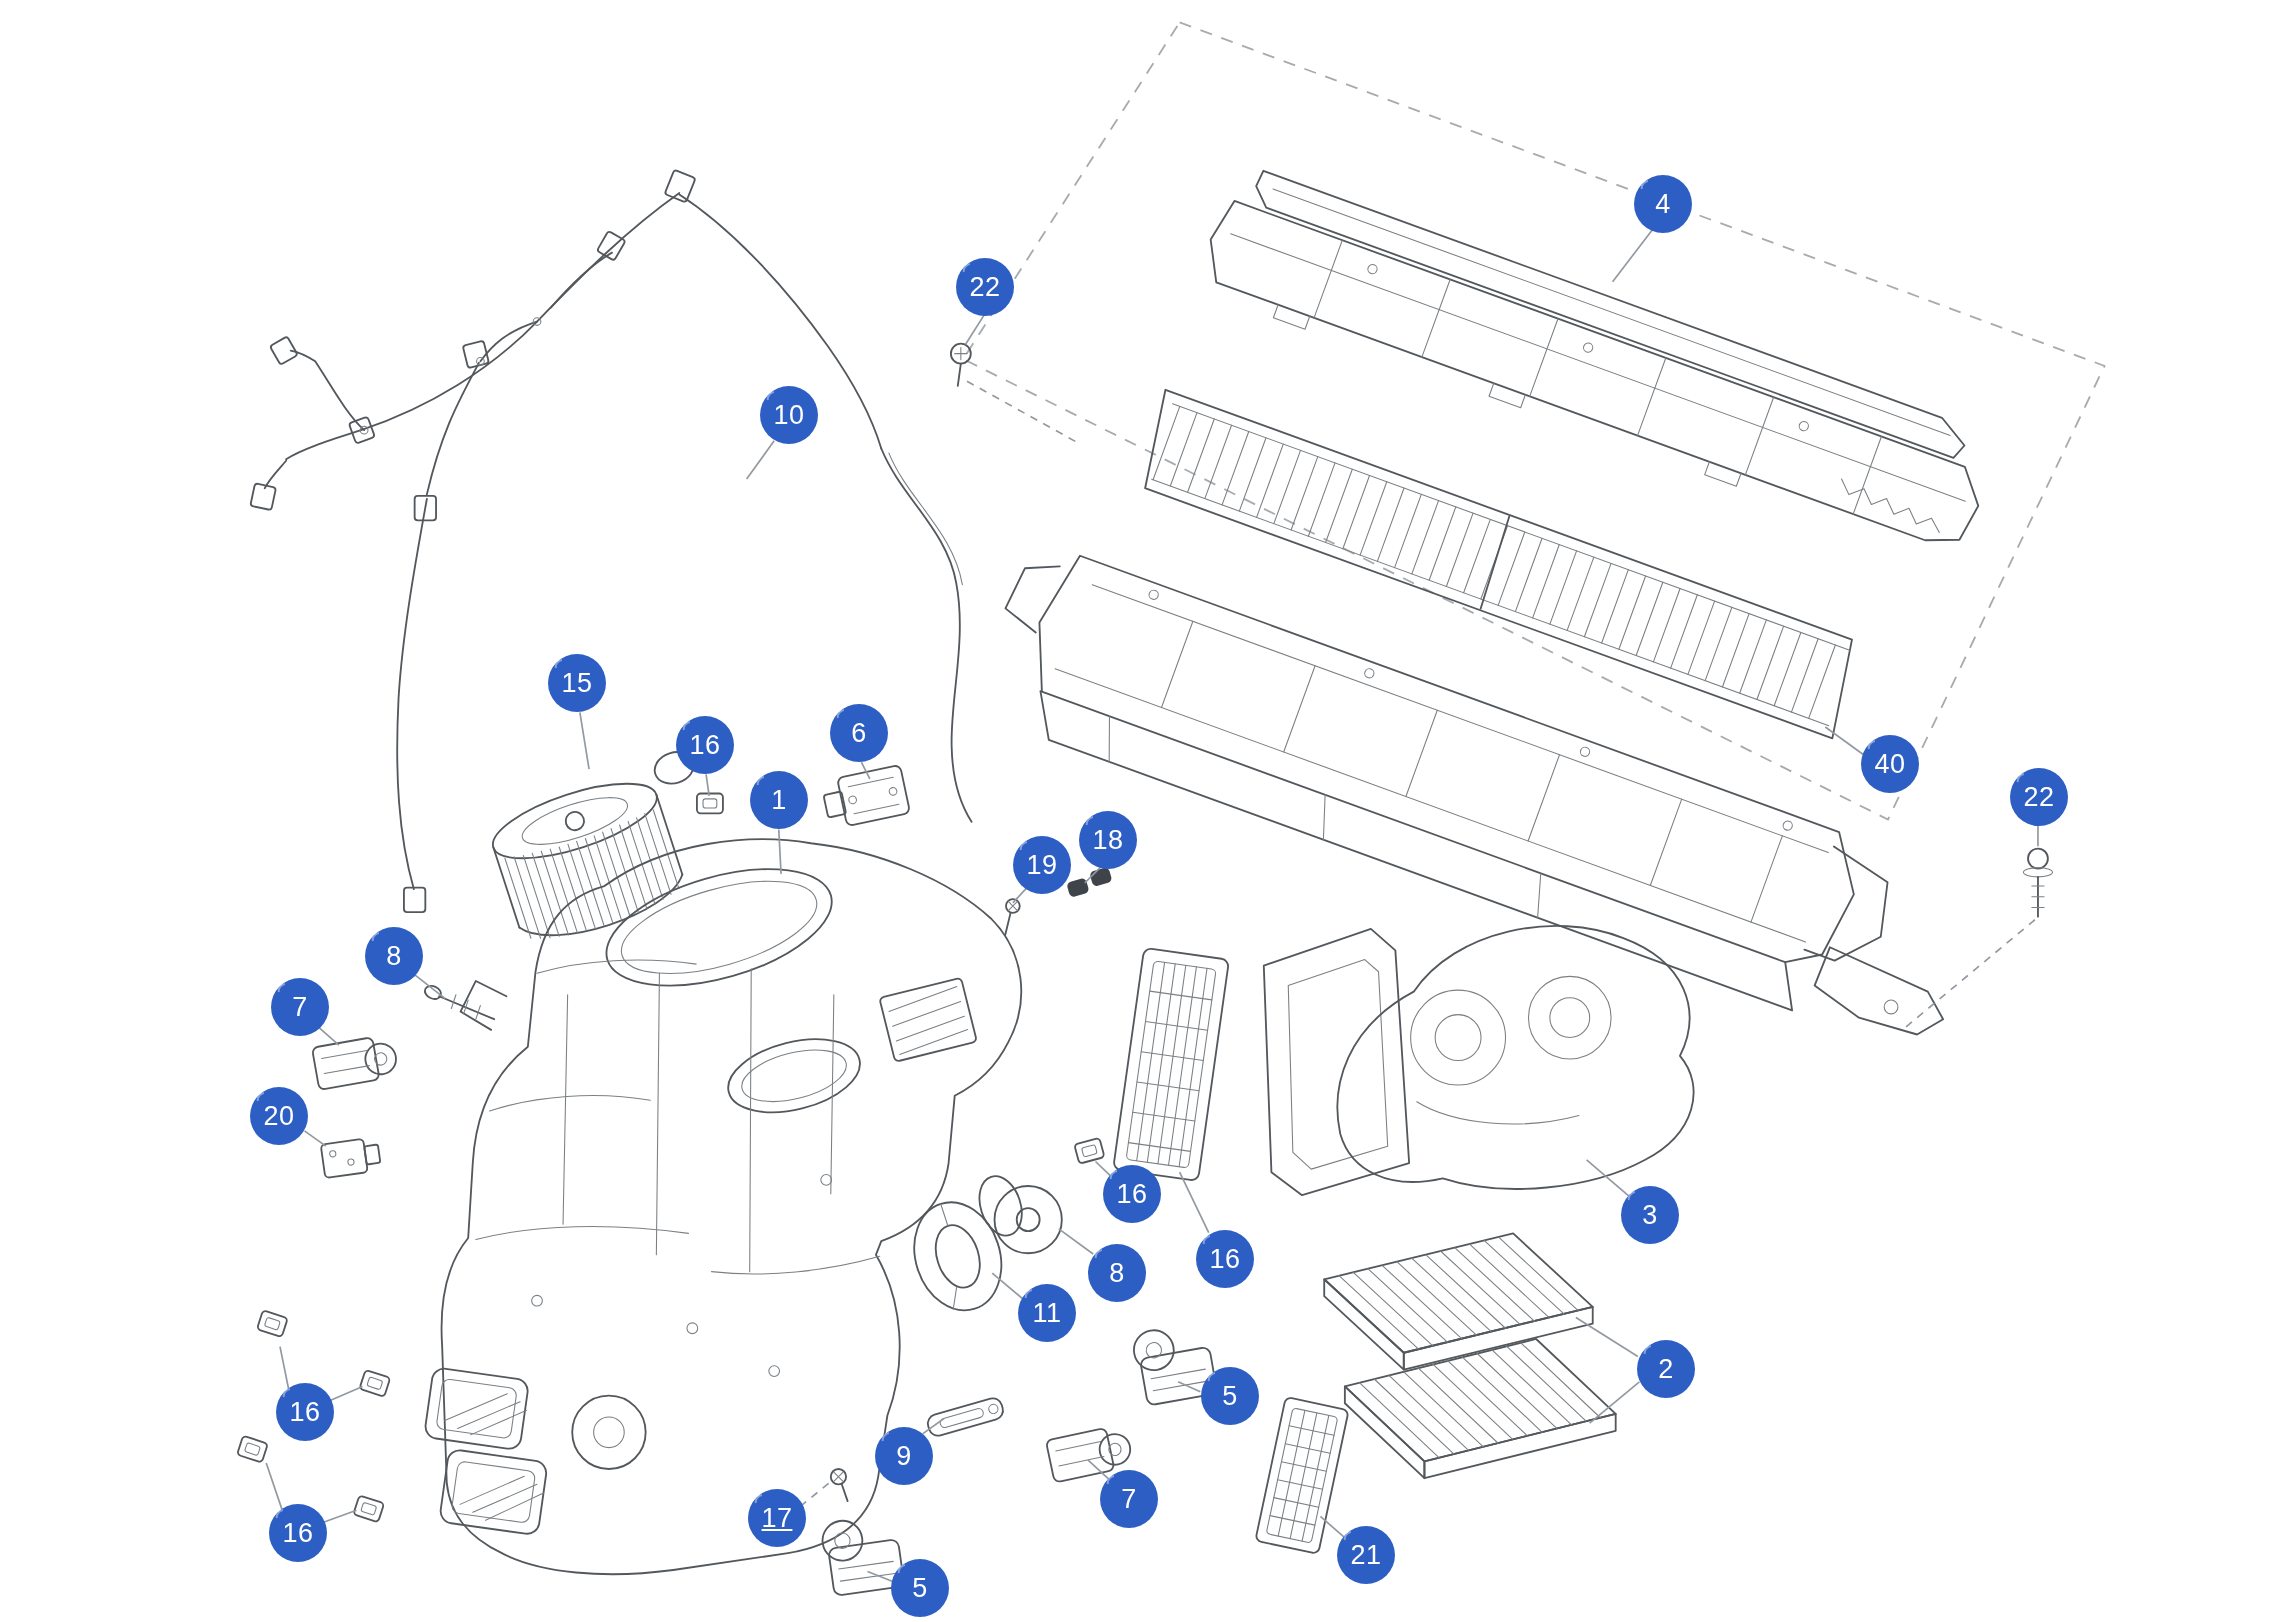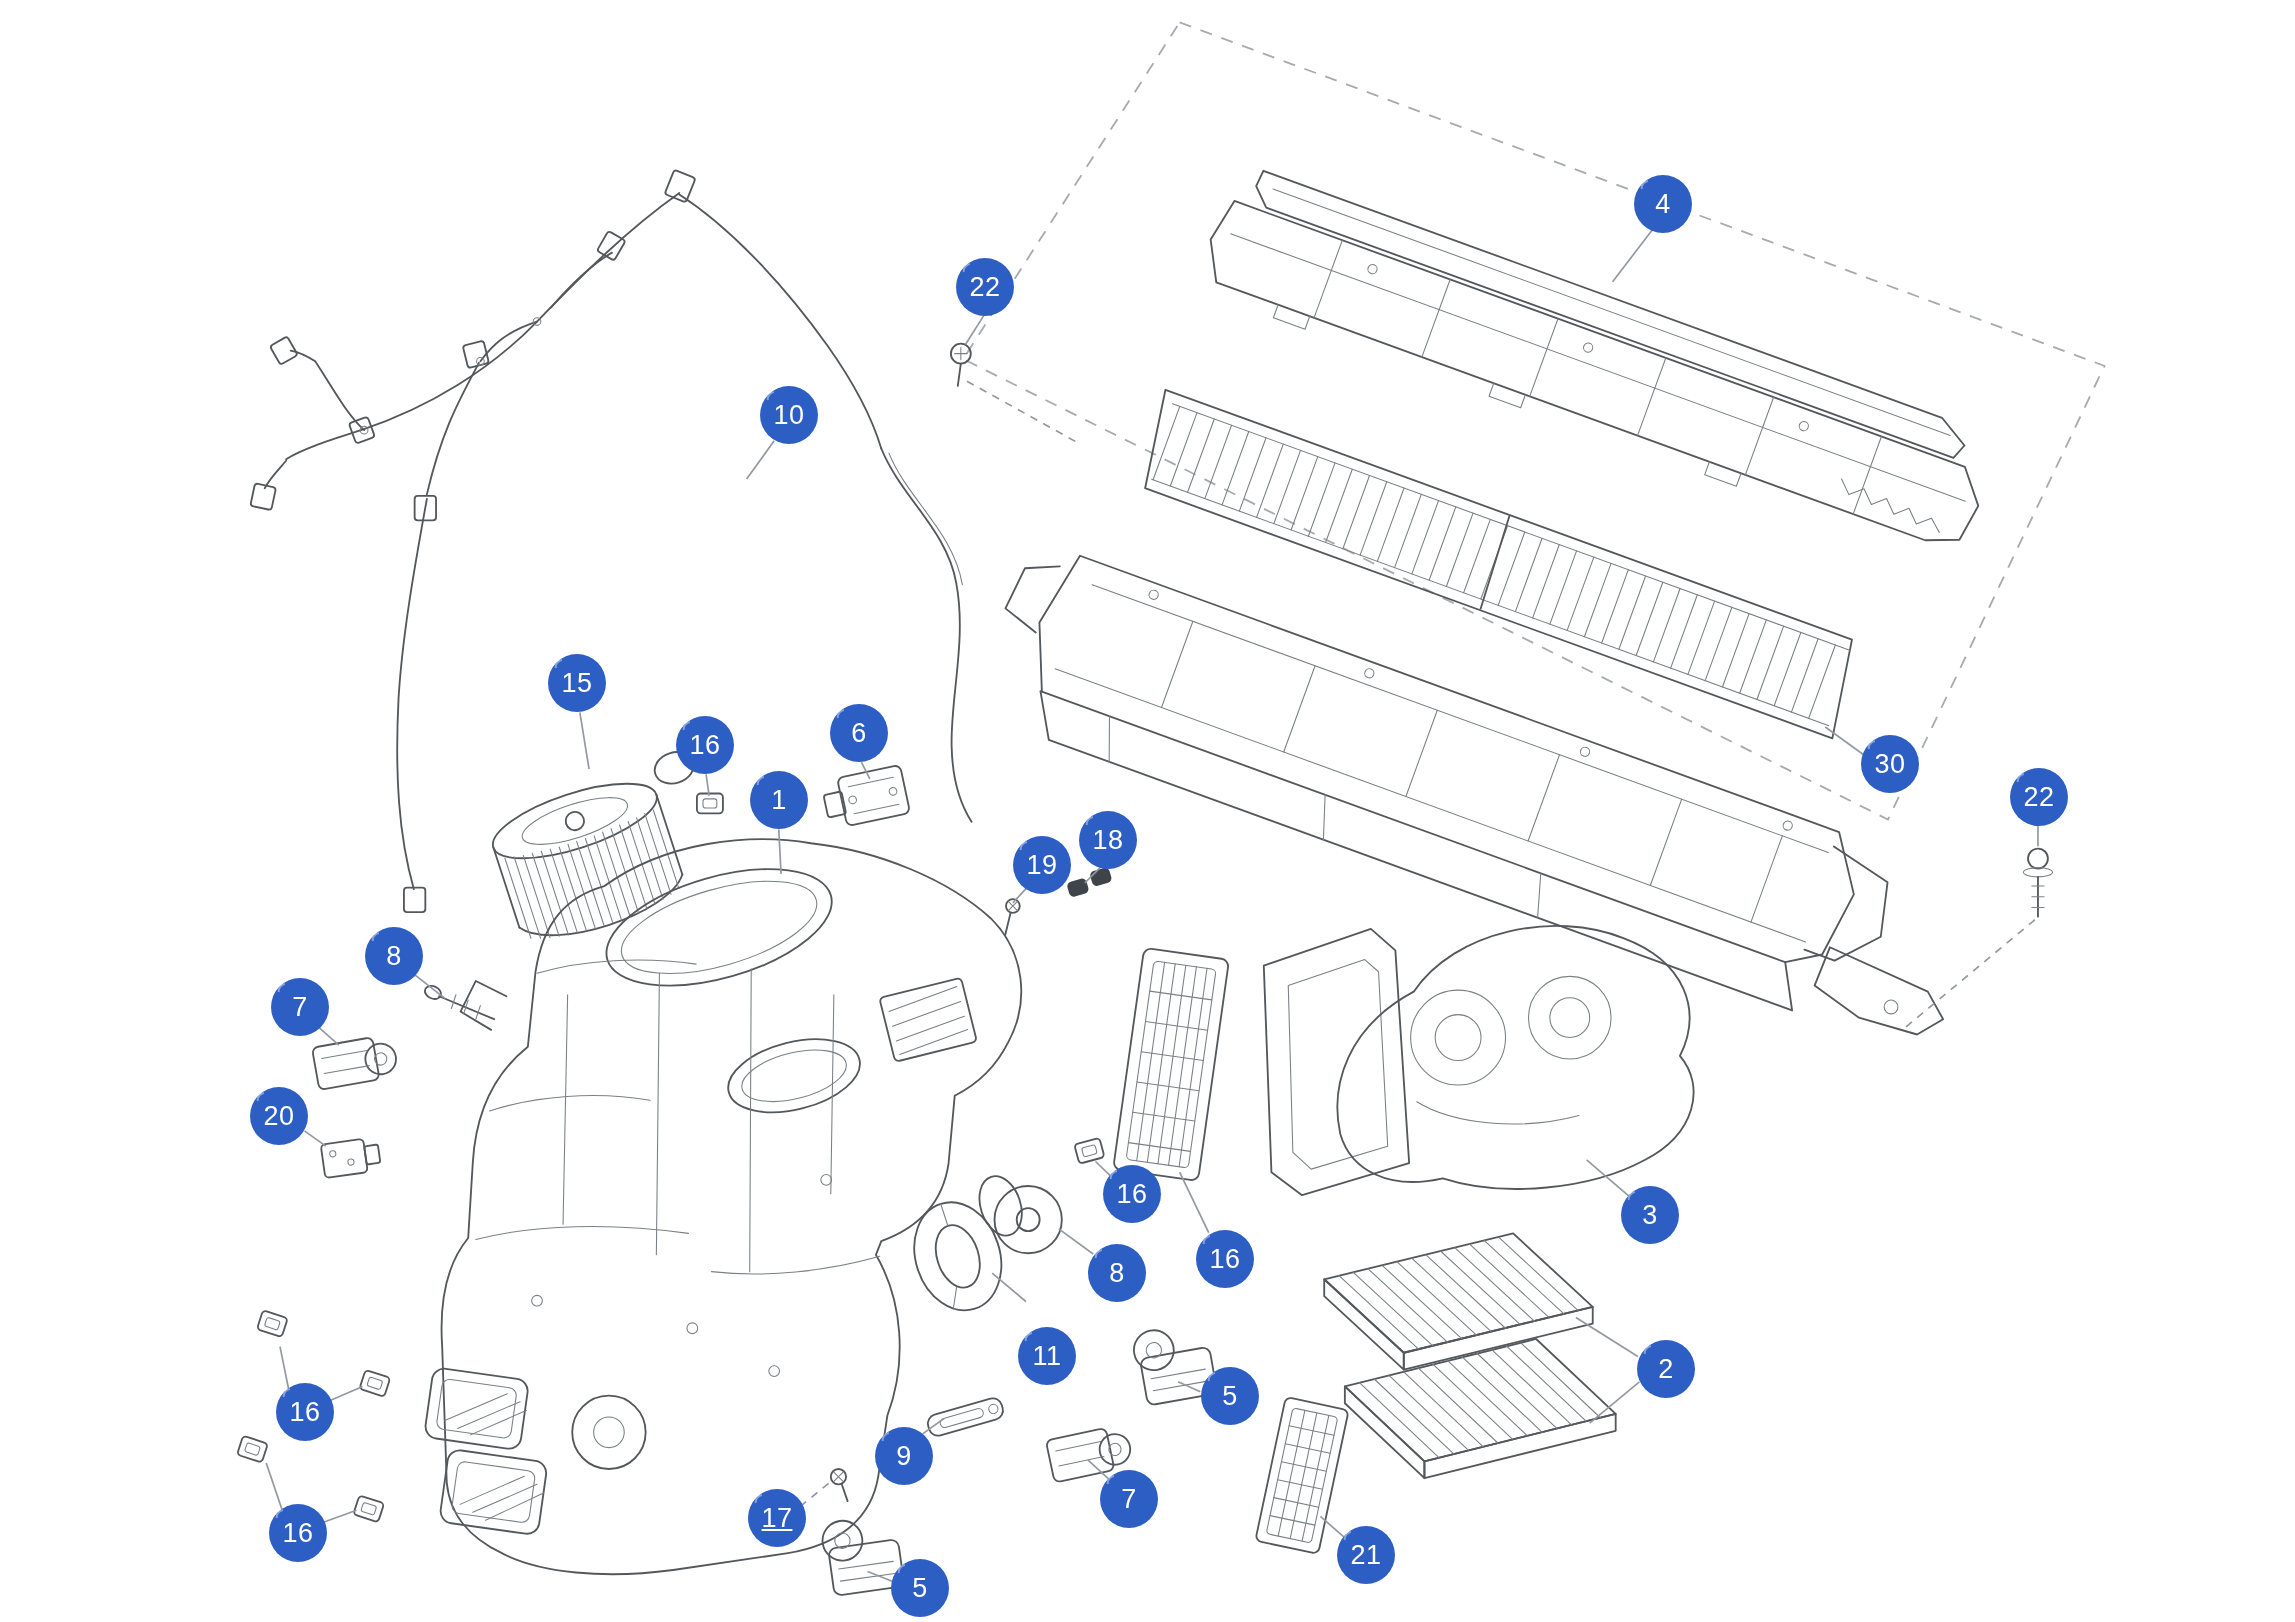--- a/index.html
+++ b/index.html
@@ -343,29 +343,29 @@
   <div class="callout-layer">
       <div class="badge" style="left: 1663px; top: 204px;">4</div>
       <div class="badge" style="left: 985px; top: 287px;">22</div>
       <div class="badge" style="left: 789px; top: 415px;">10</div>
       <div class="badge" style="left: 577px; top: 683px;">15</div>
       <div class="badge" style="left: 705px; top: 745px;">16</div>
       <div class="badge" style="left: 859px; top: 733px;">6</div>
       <div class="badge" style="left: 779px; top: 800px;">1</div>
       <div class="badge" style="left: 1042px; top: 865px;">19</div>
       <div class="badge" style="left: 1108px; top: 840px;">18</div>
-      <div class="badge" style="left: 1890px; top: 764px;">30</div>
+      <div class="badge" style="left: 1890px; top: 764px;">40</div>
       <div class="badge" style="left: 2039px; top: 797px;">22</div>
       <div class="badge" style="left: 394px; top: 956px;">8</div>
       <div class="badge" style="left: 300px; top: 1007px;">7</div>
       <div class="badge" style="left: 279px; top: 1116px;">20</div>
       <div class="badge" style="left: 1132px; top: 1194px;">16</div>
       <div class="badge" style="left: 1225px; top: 1259px;">16</div>
       <div class="badge" style="left: 1117px; top: 1273px;">8</div>
-      <div class="badge" style="left: 1047px; top: 1356px;">11</div>
+      <div class="badge" style="left: 1047px; top: 1313px;">11</div>
       <div class="badge" style="left: 1650px; top: 1215px;">3</div>
       <div class="badge" style="left: 1666px; top: 1369px;">2</div>
       <div class="badge" style="left: 305px; top: 1412px;">16</div>
       <div class="badge" style="left: 904px; top: 1456px;">9</div>
       <div class="badge" style="left: 777px; top: 1518px; text-decoration: underline;">17</div>
       <div class="badge" style="left: 1129px; top: 1499px;">7</div>
       <div class="badge" style="left: 1230px; top: 1396px;">5</div>
       <div class="badge" style="left: 298px; top: 1533px;">16</div>
       <div class="badge" style="left: 920px; top: 1588px;">5</div>
       <div class="badge" style="left: 1366px; top: 1555px;">21</div>

